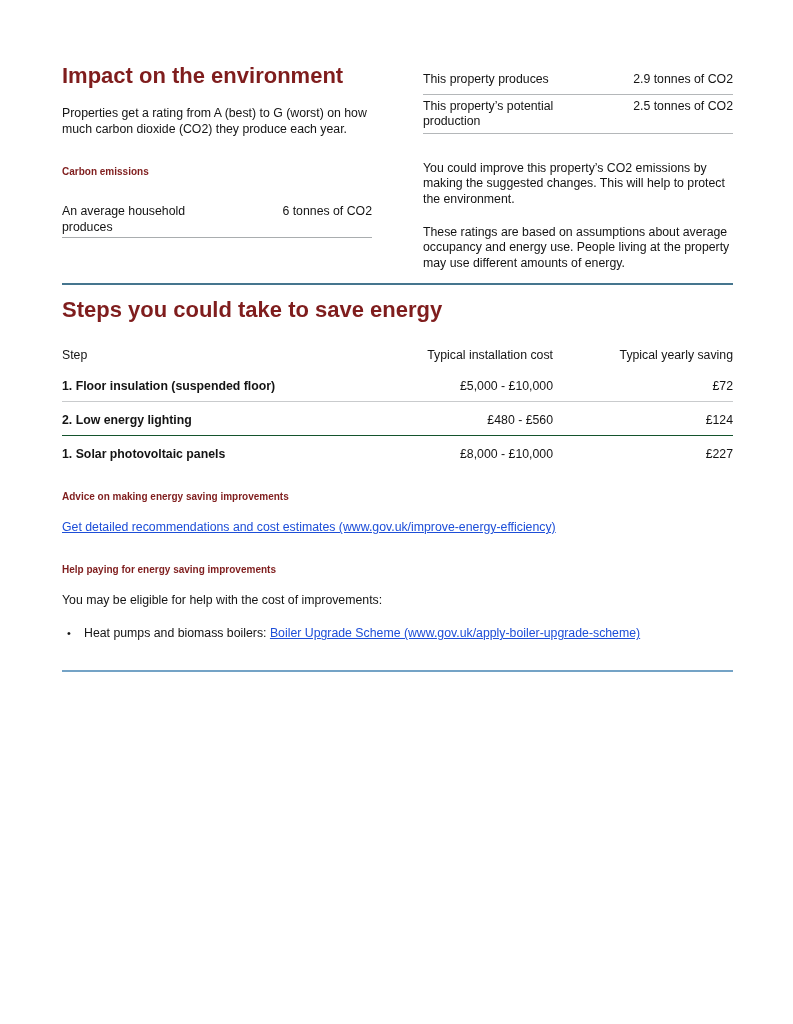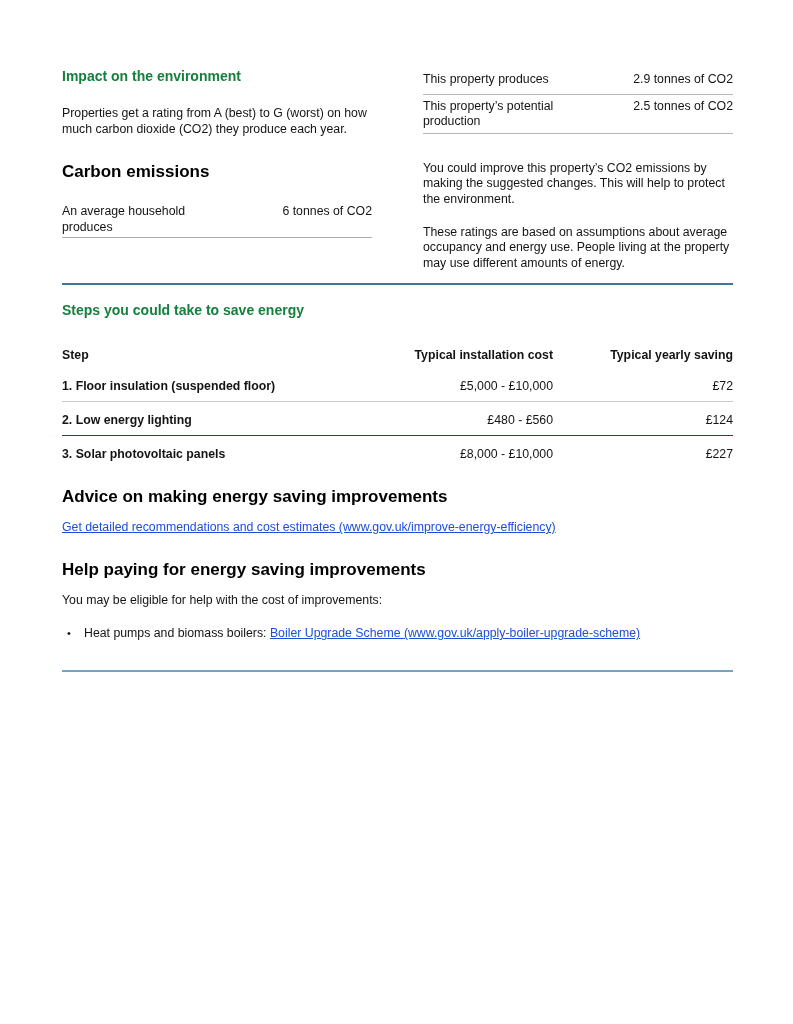--- a/index.html
+++ b/index.html
@@ -9,22 +9,22 @@
     height: 1024px;
     background: #ffffff;
     font-family: "Liberation Sans", sans-serif;
     color: #141414;
     overflow: hidden;
   }
   .content {
     padding: 65px 0 0 62px;
     width: 671px;
   }
-  h2 { font-size: 14px; line-height: 22px; font-weight: bold; margin: 0; color: #15803d; }
-  h3 { font-size: 17px; line-height: 18px; font-weight: bold; margin: 0; color: #000000; }
+  h2 { font-size: 22px; line-height: 22px; font-weight: bold; margin: 0; color: #7f1d1d; }
+  h3 { font-size: 10px; line-height: 18px; font-weight: bold; margin: 0; color: #7f1d1d; }
   p  { font-size: 12.3px; line-height: 15.6px; margin: 0; }
 
   
   .two-col { display: flex; gap: 51px; }
   .col { width: 310px; flex: 0 0 310px; }
   .col p { width: 322px; }
 
   .p-top21 { margin-top: 21px; }
   .p-top19 { margin-top: 19px; }
   .p-top27 { margin-top: 27px; }
@@ -64,21 +64,21 @@
     width: 671px;
   }
   .steps-title { margin-top: 14px; }
 
   
   .steps-table { margin-top: 26px; width: 671px; font-size: 12.3px; }
   .t-row { display: flex; line-height: 16px; }
   .t-col1 { flex: 0 0 310px; text-align: left; }
   .t-col2 { flex: 0 0 181px; text-align: right; }
   .t-col3 { flex: 0 0 180px; text-align: right; }
-  .t-head { font-weight: bold; justify-content: center; }
+  .t-head { font-weight: normal; justify-content: center; }
   .t-row.r1 { padding: 15px 0 7px; border-bottom: 1px solid #c9cbcd; }
   .t-row.r2 { padding: 10px 0 7px; border-bottom: 1px solid #14532d; }
   .t-row.r3 { padding: 10px 0 0; }
   .step-name { font-weight: bold; }
 
   a.doc-link {
     color: #1d4ed8;
     text-decoration: underline;
     font-size: 12.3px;
     line-height: 16px;
@@ -145,21 +145,21 @@
         <span class="t-col1 step-name">1. Floor insulation (suspended floor)</span>
         <span class="t-col2">£5,000 - £10,000</span>
         <span class="t-col3">£72</span>
       </div>
       <div class="t-row r2">
         <span class="t-col1 step-name">2. Low energy lighting</span>
         <span class="t-col2">£480 - £560</span>
         <span class="t-col3">£124</span>
       </div>
       <div class="t-row r3">
-        <span class="t-col1 step-name">3. Solar photovoltaic panels</span>
+        <span class="t-col1 step-name">1. Solar photovoltaic panels</span>
         <span class="t-col2">£8,000 - £10,000</span>
         <span class="t-col3">£227</span>
       </div>
     </div>
 
     <h3 class="h3-top26">Advice on making energy saving improvements</h3>
 
     <p class="link-line first">
       <a class="doc-link">Get detailed recommendations and cost estimates (www.gov.uk/improve-energy-efficiency)</a>
     </p>

